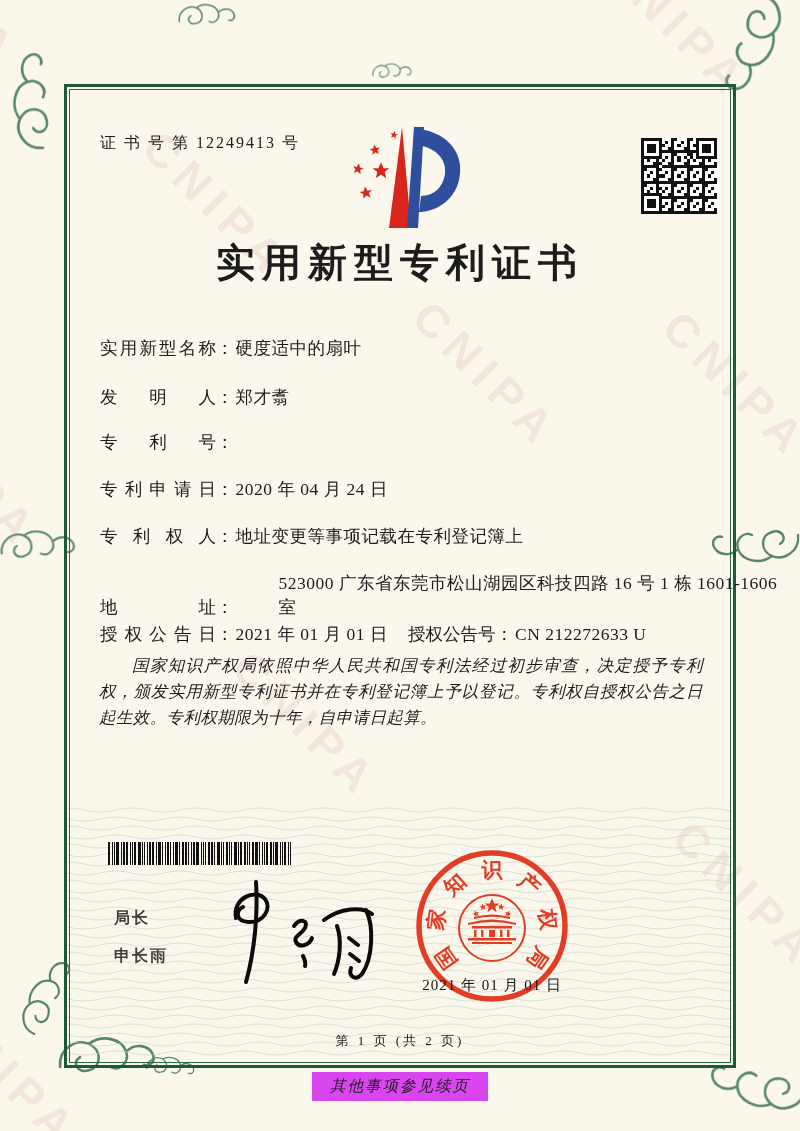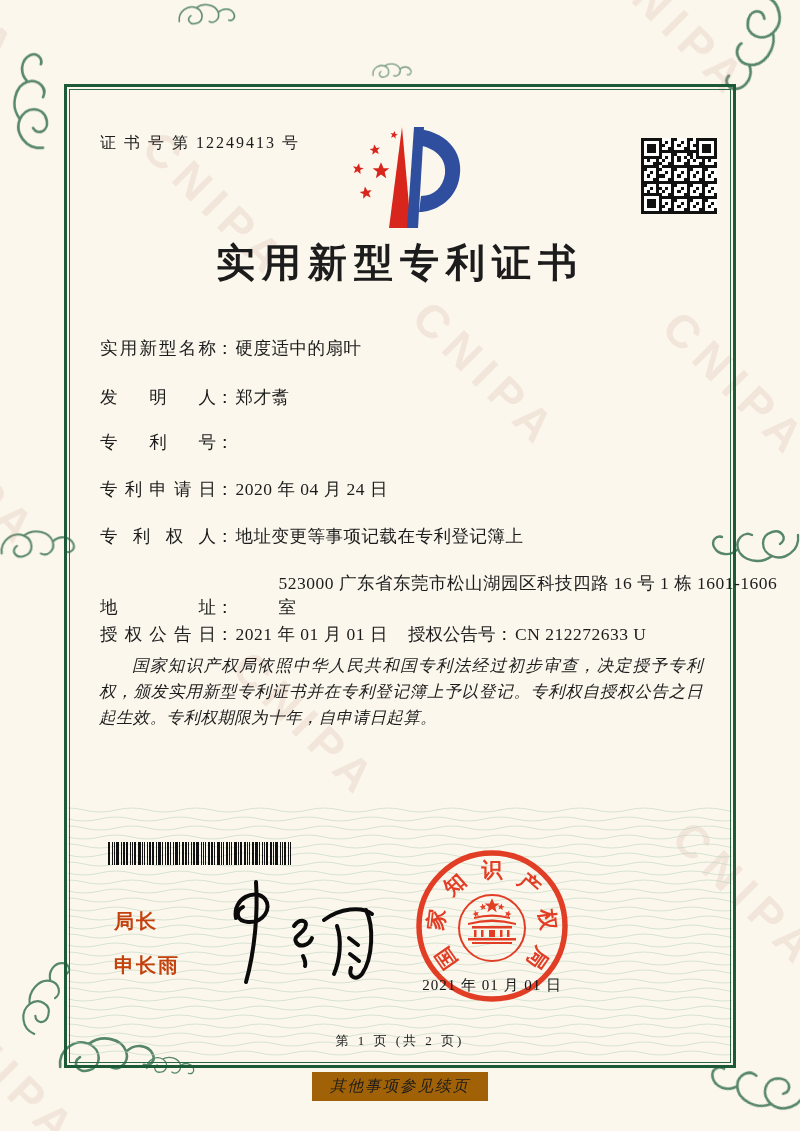--- a/index.html
+++ b/index.html
@@ -25,28 +25,28 @@
   .flabel{display:inline-block;width:116px;text-align:justify;text-align-last:justify;}
   .fcolon{margin:0 2px 0 0;}
   .fvalue{letter-spacing:0.5px;white-space:nowrap;}
   .fvalue.wrap{white-space:normal;width:500px;margin-left:43px;}
   .fpair2{position:absolute;left:308px;top:0;display:flex;white-space:nowrap;}
   .body-text{position:absolute;left:99px;top:653px;width:604px;font-size:16.5px;line-height:25.8px;
              text-align:justify;font-style:italic;letter-spacing:0.4px;z-index:3;}
   .body-text p{margin:0;text-indent:2em;}
   #barcode{position:absolute;left:108px;top:842px;z-index:3;}
   .sig-labels{position:absolute;left:114px;top:908px;z-index:3;
-              font-family:"Liberation Sans","DejaVu Sans",sans-serif;font-weight:700;font-size:20px;color:#c2410c;}
+              font-family:"Liberation Sans","DejaVu Sans",sans-serif;font-weight:700;font-size:16px;color:#404040;}
   .sig-labels div{margin-bottom:17px;letter-spacing:2px;}
   .signature{position:absolute;left:206px;top:876px;z-index:3;}
   .seal{position:absolute;left:410px;top:844px;z-index:4;opacity:0.95;}
   .seal-date{position:absolute;left:402px;top:976px;width:180px;text-align:center;font-size:15px;
              letter-spacing:1px;color:#141414;z-index:5;}
   .page-ind{position:absolute;left:0;right:0;top:1032px;text-align:center;font-size:13px;letter-spacing:3px;z-index:3;}
-  .note{position:absolute;top:1072px;left:50%;transform:translateX(-50%);background:#a16207;
+  .note{position:absolute;top:1072px;left:50%;transform:translateX(-50%);background:#d946ef;
         padding:4px 18px;font-size:15.5px;font-style:italic;letter-spacing:2px;z-index:3;white-space:nowrap;}
 </style>
 </head>
 <body>
 
 <div class="page">
 
   <svg class="deco" width="800" height="1131" aria-hidden="true">
     <defs>
       <g id="curl" fill="none" stroke="#2e6b49" stroke-width="2.4" stroke-linecap="round">

